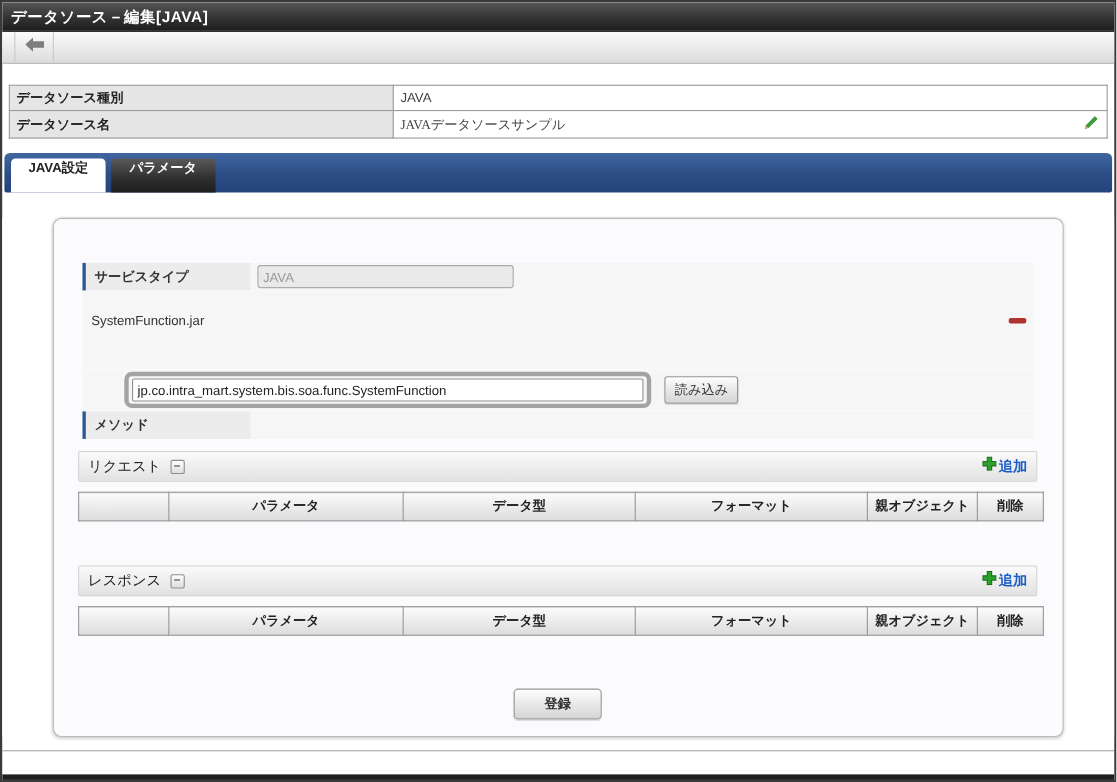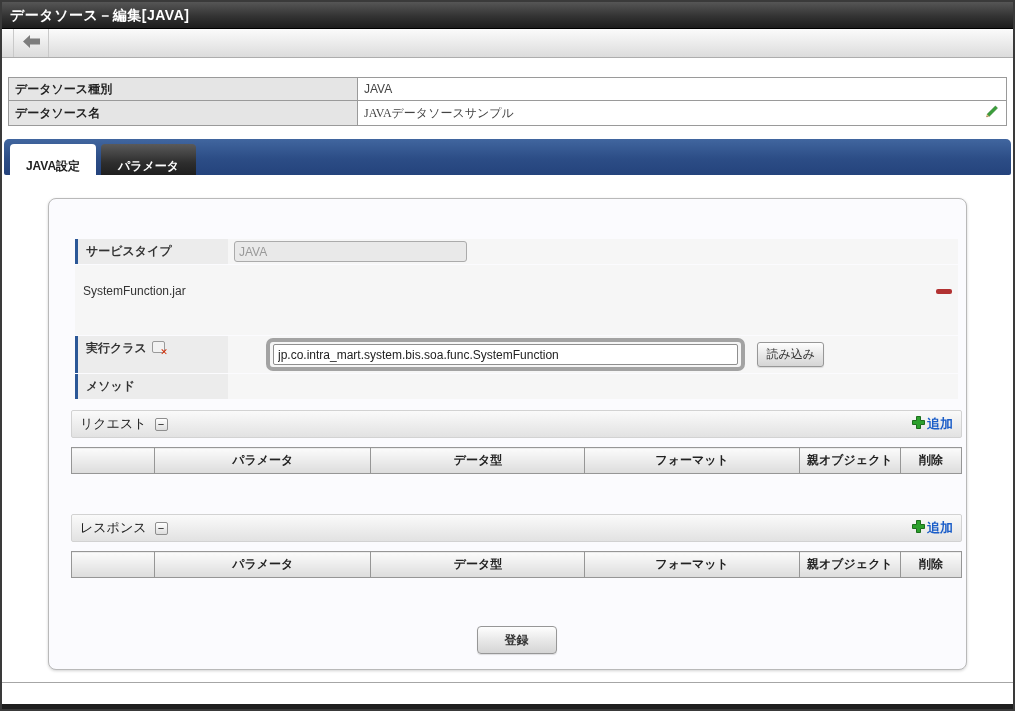--- a/index.html
+++ b/index.html
@@ -20,29 +20,29 @@
   
   .info-table { width:999px; margin:19px 6px 0 6px; border-collapse:collapse; }
   .info-table td { border:1px solid #9a9a9a; height:23px; font-size:12px; padding:2px 6px; }
   .info-table td.lbl { width:349px; background:#e5e5e5; font-weight:bold; color:#222; }
   .info-table td.val { background:#fff; color:#444; }
   .val-flex { display:flex; align-items:center; justify-content:space-between;font-family:Liberation Serif, serif; }
 
   
   .tabbar { height:36px; margin:13px 2px 0 2px; background:linear-gradient(#41669f,#2c4d86 55%,#24437c);
             border-radius:5px 5px 2px 2px; display:flex; align-items:flex-end; padding-left:6px; }
-  .tab { height:31px; display:flex; align-items:flex-end; justify-content:center; font-size:12px; font-weight:bold;
+  .tab { height:31px; display:flex; align-items:flex-start; justify-content:center; font-size:12px; font-weight:bold;
          border-radius:4px 4px 0 0; cursor:pointer; }
   .tab.active { background:#fff; color:#222; width:86px; }
   .tab.inactive { background:linear-gradient(#5a5a5a,#2e2e2e 60%,#1f1f1f); color:#fff; padding:0 17px; margin-left:5px; }
 
   
   .content { background:#fff; }
   .panel { margin:23px 46px 0 46px; height:472px; background:#fbfbfe; border:1px solid #b9b9b9; border-radius:8px;
-           box-shadow:0 1px 3px rgba(0,0,0,0.18); padding:40px 4px 0 22px; overflow:hidden; }
+           box-shadow:0 1px 3px rgba(0,0,0,0.18); padding:40px 23px 0 22px; overflow:hidden; }
 
   
   .form-area { margin:0 4px; }
   .frow { display:flex; margin-bottom:1px; }
   .frow .flabel { width:153px; background:#ececec; border-left:3px solid #2b5797; padding:4px 8px;
                   font-size:12px; font-weight:bold; color:#333; display:flex; align-items:flex-start; gap:5px; }
   .frow .fcontent { flex:1; background:#f6f6f6; padding:2px 6px; position:relative; }
   .h23 { min-height:23px; } .h70 { min-height:70px; } .h31 { min-height:31px; } .h24 { min-height:24px; }
 
   input.text { font-family:"Liberation Sans","DejaVu Sans",sans-serif; font-size:12px; height:21px; padding:0 4px;
@@ -154,24 +154,20 @@
         <div class="frow">
           <div class="fcontent h70">
             <div class="file-line">
               <span>SystemFunction.jar</span>
               <span class="minus-chip"></span>
             </div>
           </div>
         </div>
 
         <div class="frow">
-          <div class="flabel h31">
-            <span>実行クラス</span>
-            <span class="clear-icon"></span>
-          </div>
           <div class="fcontent h31">
             <span class="red-annot">
               <input class="text exec-class-input" value="jp.co.intra_mart.system.bis.soa.func.SystemFunction" style="">
             </span>
             <button class="btn btn-small load-btn">読み込み</button>
           </div>
         </div>
 
         <div class="frow">
           <div class="flabel h24">

